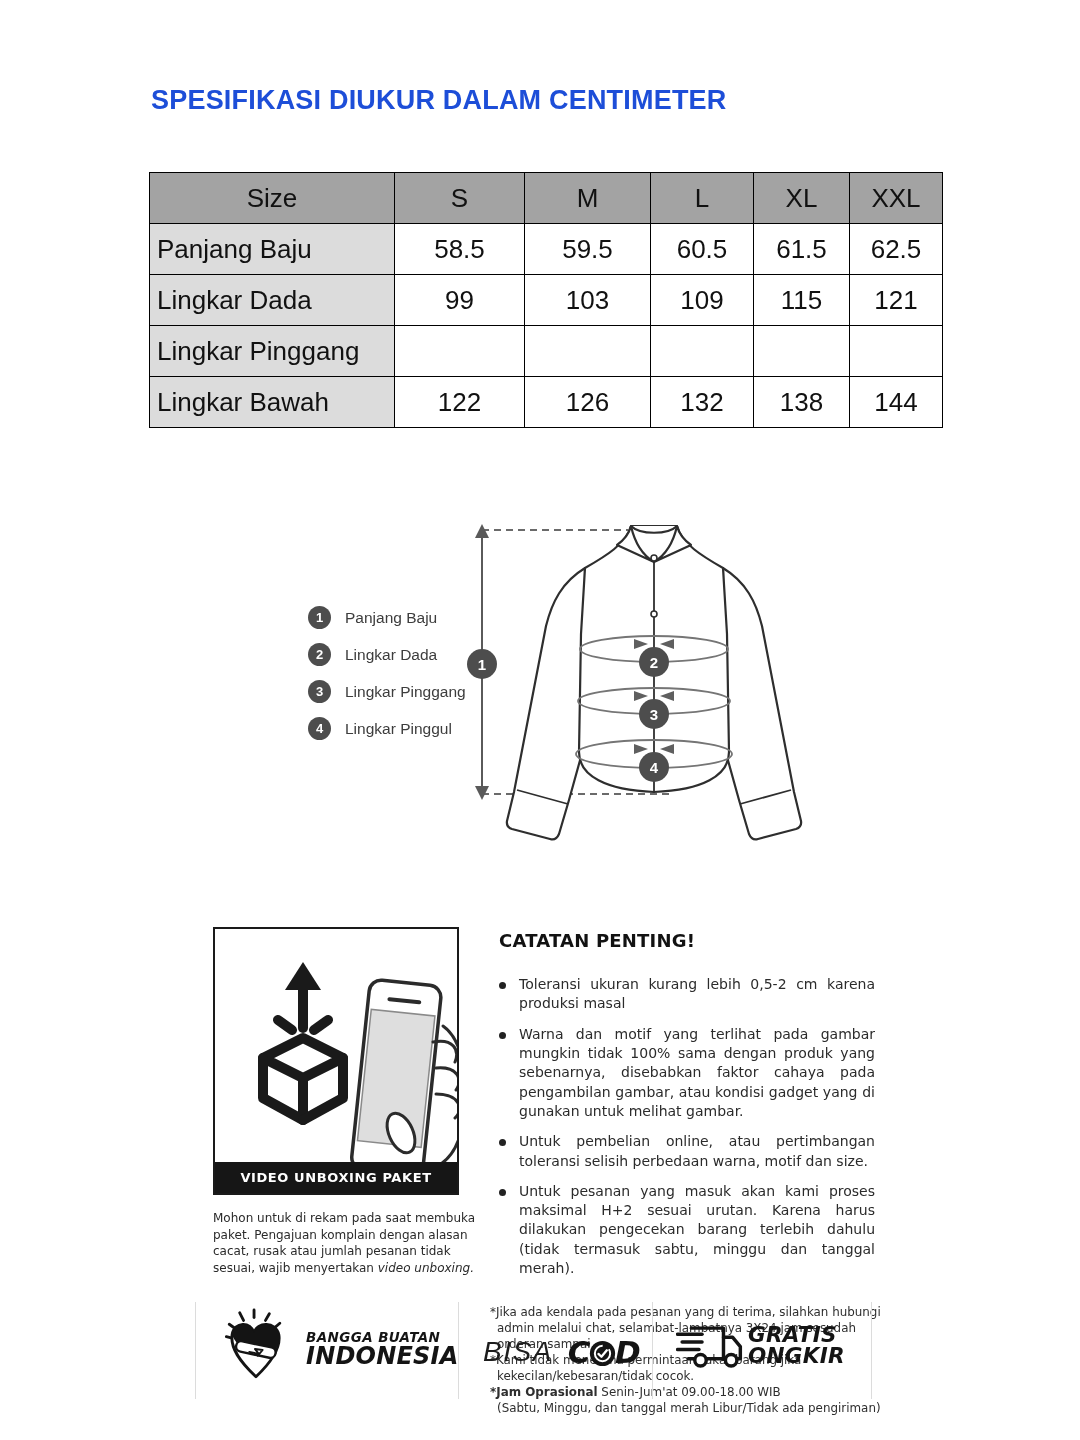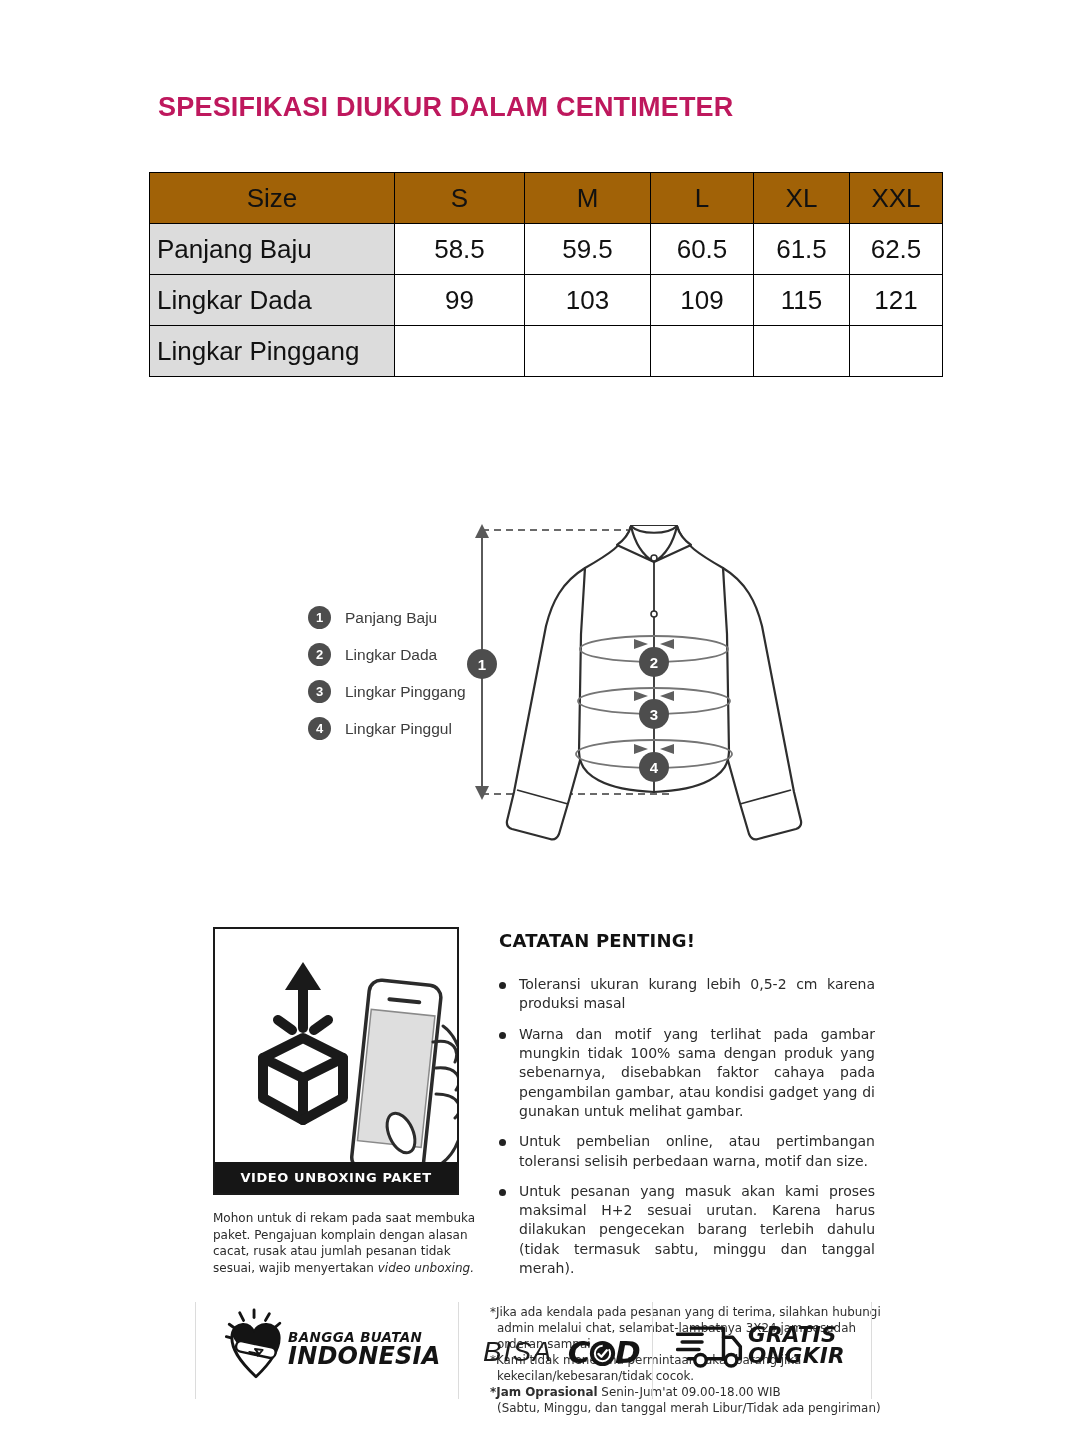--- a/index.html
+++ b/index.html
@@ -1,28 +1,28 @@
 <!DOCTYPE html>
 <html><head>
 <meta charset="utf-8">
 <style>
   html,body{margin:0;padding:0;background:#ffffff;}
   .page{position:relative;width:1080px;height:1440px;background:#ffffff;overflow:hidden;
         font-family:"Liberation Sans",sans-serif;color:#161616;}
 
   
-  .page-title{position:absolute;left:150px;top:84px;margin:8px;font-size:27px;font-weight:bold;
-              letter-spacing:.2px;color:#be185d;}
+  .page-title{position:absolute;left:150px;top:84px;margin:1px;font-size:27px;font-weight:bold;
+              letter-spacing:.2px;color:#1d4ed8;}
 
   
   table.size-table{position:absolute;left:149px;top:172px;width:793px;border-collapse:collapse;
                    table-layout:fixed;font-size:26px;color:#111;}
   .size-table td,.size-table th{border:1px solid #000;height:50px;padding:0;font-weight:normal;
                                 text-align:center;vertical-align:middle;overflow:hidden;white-space:nowrap;}
-  .size-table .hd{background:#a16207;}
+  .size-table .hd{background:#a3a3a3;}
   .size-table .lbl{background:#dcdcdc;text-align:left;padding-left:7px;}
 
   
   .legend{position:absolute;left:308px;top:606px;display:flex;flex-direction:column;gap:14px;}
   .legend-item{display:flex;align-items:center;gap:14px;height:23px;}
   .legend-num{width:23px;height:23px;border-radius:50%;background:#4d4d4d;color:#fff;
               display:flex;align-items:center;justify-content:center;font-size:13px;font-weight:bold;flex:0 0 23px;}
   .legend-label{font-size:15.5px;color:#3d3d3d;}
   .shirt-svg{position:absolute;left:464px;top:504px;}
   .dash{stroke:#6a6a6a;stroke-width:2;stroke-dasharray:7 5;fill:none;}
@@ -48,21 +48,21 @@
   .bullet-item{display:flex;gap:13px;}
   .bullet-dot{flex:0 0 7px;width:7px;height:7px;border-radius:50%;background:#222;margin-top:7px;}
   .bullet-item p{margin:0;font-size:14px;line-height:1.38;text-align:justify;color:#2b2b2b;}
   .footnotes{margin-top:27px;margin-left:-9px;width:394px;font-size:11.9px;line-height:1.34;color:#2e2e2e;}
   .fn{padding-left:7px;text-indent:-7px;}
   .fn-indent{padding-left:7px;}
 
   
   .divider{position:absolute;top:1302px;width:1px;height:97px;background:#dcdcdc;}
   .badge{position:absolute;display:flex;align-items:center;font-family:"DejaVu Sans",sans-serif;color:#141414;}
-  .badge-made-in{left:224px;top:1308px;gap:2px;}
+  .badge-made-in{left:224px;top:1308px;gap:20px;}
   .made-in-text{display:flex;flex-direction:column;justify-content:center;font-style:italic;line-height:1.05;}
   .made-in-l1{font-size:13.5px;font-weight:bold;letter-spacing:.4px;}
   .made-in-l2{font-size:24px;font-weight:bold;letter-spacing:.2px;}
   .badge-cod{left:483px;top:1334px;gap:15px;align-items:center;}
   .cod-prefix{font-family:"Liberation Sans",sans-serif;font-style:italic;font-weight:normal;font-size:28px;
               letter-spacing:1.5px;color:#1d1d1d;}
   .cod-word{display:flex;align-items:center;font-style:italic;font-weight:bold;font-size:31px;letter-spacing:-.5px;}
   .cod-word svg{margin:2px -1px 0 -1px;}
   .badge-free{left:676px;top:1316px;}
   .free-text{display:flex;flex-direction:column;font-style:italic;font-weight:bold;font-size:21.5px;
@@ -109,20 +109,28 @@
       <td>115</td>
       <td>121</td>
     </tr>
     <tr>
       <td class="lbl">Lingkar Pinggang</td>
       <td></td>
       <td></td>
       <td></td>
       <td></td>
       <td></td>
+    </tr>
+    <tr>
+      <td class="lbl">Lingkar Bawah</td>
+      <td>122</td>
+      <td>126</td>
+      <td>132</td>
+      <td>138</td>
+      <td>144</td>
     </tr>
   </tbody>
     </table>
 
   <div class="legend">
     <div class="legend-item">
       <span class="legend-num">1</span>
       <span class="legend-label">Panjang Baju</span>
     </div>
     <div class="legend-item">

